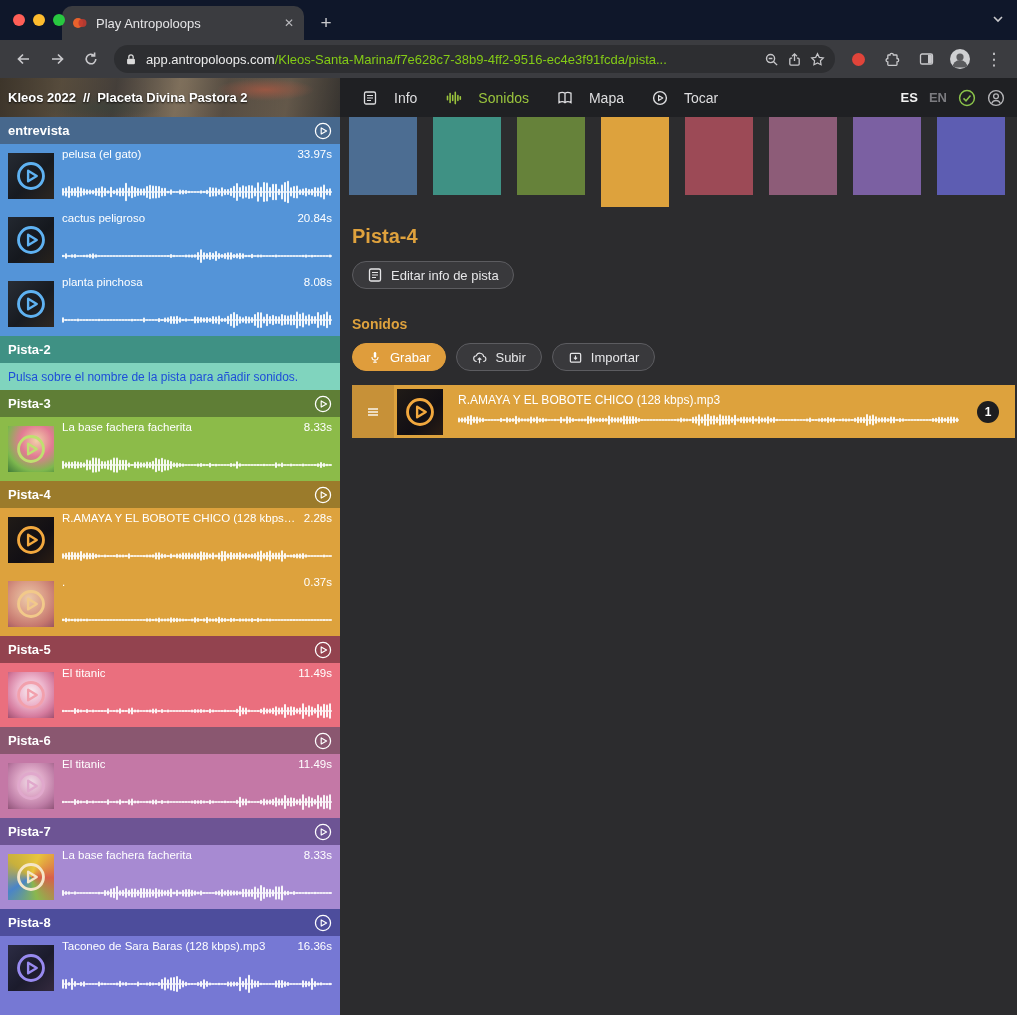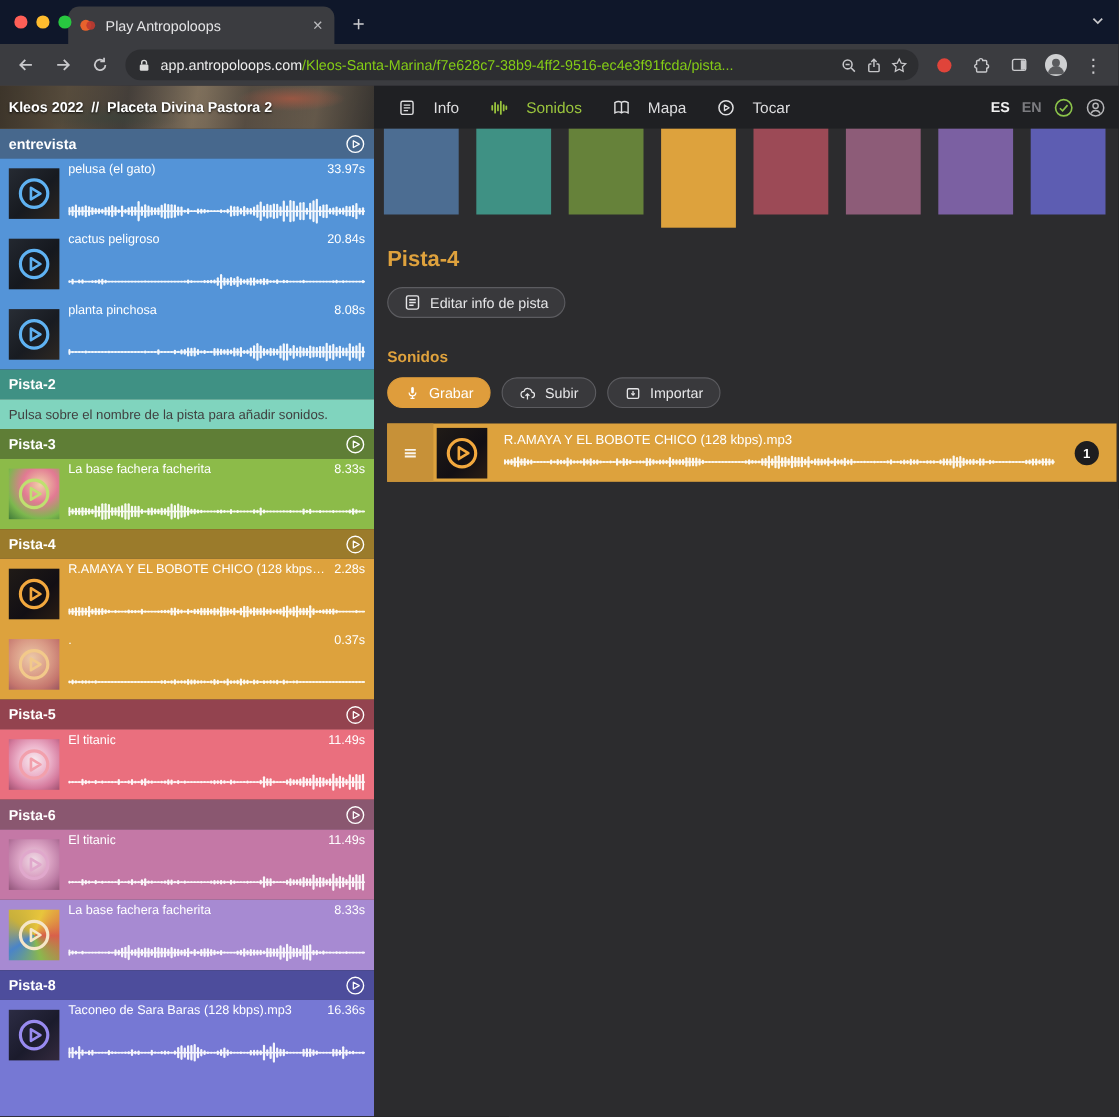--- a/index.html
+++ b/index.html
@@ -585,21 +585,21 @@
                   </svg>
                 </div>
               </div>
             </div>
           </div>
         </div>
         <div class="track">
           <div class="t-head" style="background: rgb(63, 145, 132);">
             <span class="t-name">Pista-2</span>
           </div>
-          <div class="t-msg" style="background: rgb(128, 212, 190); color: #404040;">Pulsa sobre el nombre de la pista para añadir sonidos.</div>
+          <div class="t-msg" style="background: rgb(128, 212, 190); color: #1d4ed8;">Pulsa sobre el nombre de la pista para añadir sonidos.</div>
         </div>
         <div class="track">
           <div class="t-head" style="background: rgb(95, 126, 54);">
             <span class="t-name">Pista-3</span>
             <button class="t-play">
               <svg width="18" height="18" viewBox="0 0 20 20">
                 <circle cx="10" cy="10" r="8.4" fill="none" stroke="#fff" stroke-width="1.4"></circle>
                 <path d="M8 6.6 L14 10 L8 13.4 Z" fill="none" stroke="#fff" stroke-width="1.3" stroke-linejoin="round"></path>
               </svg>
             </button>
@@ -1185,20 +1185,29 @@
                     <rect x="264" y="5.4" width="2" height="13.2" rx="1"></rect>
                     <rect x="267" y="4.3" width="2" height="15.4" rx="1"></rect>
                     <rect x="0" y="11.3" width="270" height="1.4"></rect>
                   </svg>
                 </div>
               </div>
             </div>
           </div>
         </div>
         <div class="track">
+          <div class="t-head" style="background: rgb(109, 84, 148);">
+            <span class="t-name">Pista-7</span>
+            <button class="t-play">
+              <svg width="18" height="18" viewBox="0 0 20 20">
+                <circle cx="10" cy="10" r="8.4" fill="none" stroke="#fff" stroke-width="1.4"></circle>
+                <path d="M8 6.6 L14 10 L8 13.4 Z" fill="none" stroke="#fff" stroke-width="1.3" stroke-linejoin="round"></path>
+              </svg>
+            </button>
+          </div>
           <div class="t-body" style="background: rgb(167, 138, 210);">
             <div class="s-row">
               <div class="thumb" style="background: conic-gradient(from 20deg, rgb(232, 197, 60), rgb(216, 96, 74), rgb(138, 184, 78), rgb(74, 132, 200), rgb(200, 176, 60), rgb(232, 197, 60));">
                 <svg viewBox="0 0 48 48" width="100%" height="100%">
                   <circle cx="24" cy="24" r="13" fill="none" stroke="#f5e6c8" stroke-width="3"></circle>
                   <path d="M21 18.5 L30 24 L21 29.5 Z" fill="none" stroke="#f5e6c8" stroke-width="2.5" stroke-linejoin="round"></path>
                 </svg>
               </div>
               <div class="s-main">
                 <div class="s-top">

